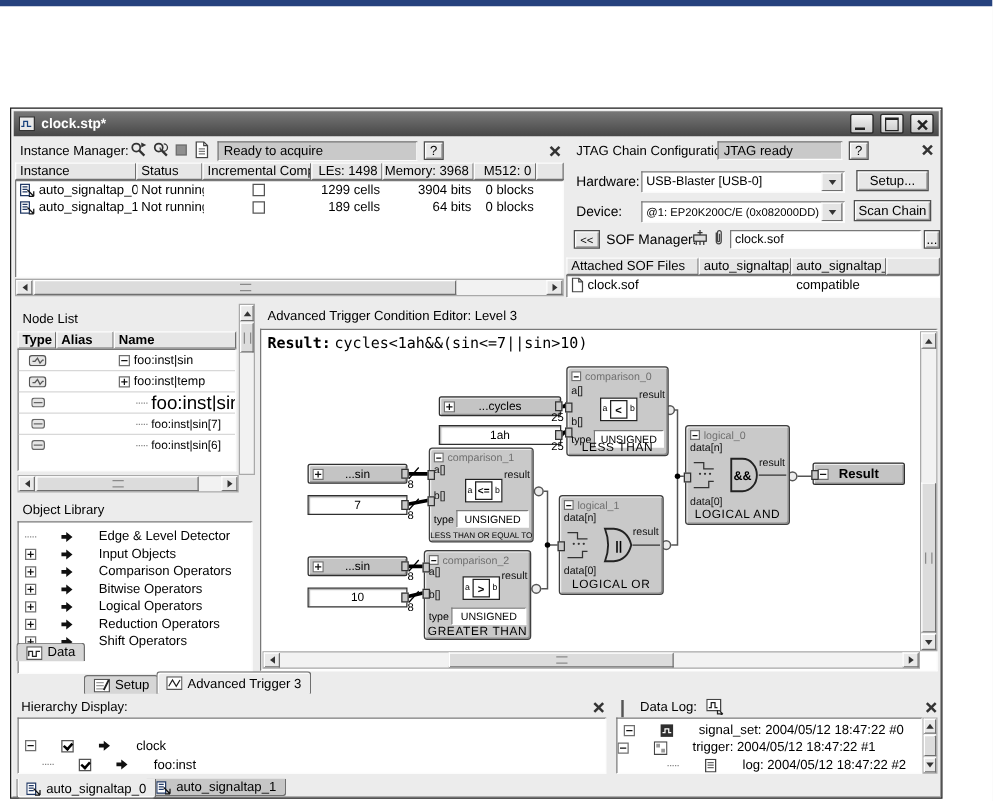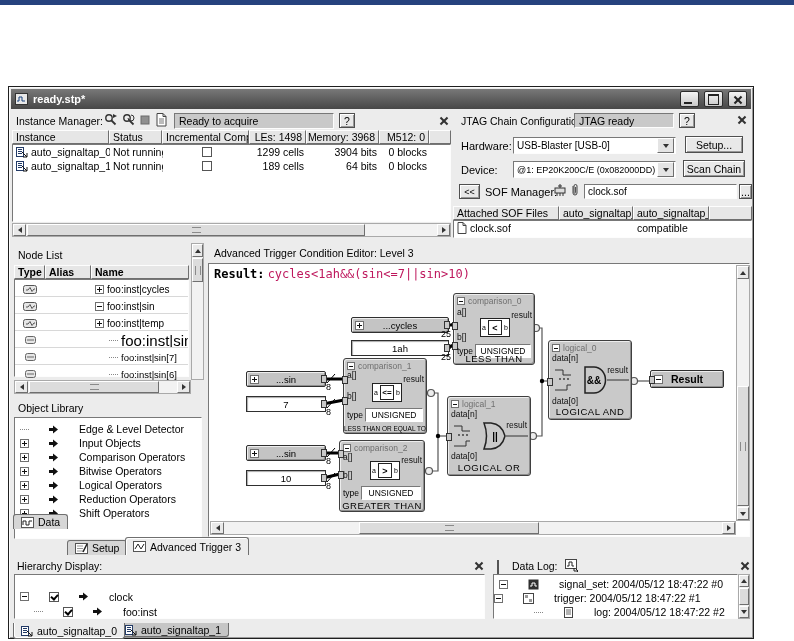--- a/index.html
+++ b/index.html
@@ -14,21 +14,21 @@
   .xicon::before,.xicon::after{content:"";position:absolute;left:4px;top:0;width:2px;height:10px;background:#333}
   .xicon::before{transform:rotate(45deg)}.xicon::after{transform:rotate(-45deg)}
   .xicon.big::before,.xicon.big::after{background:#222}
   .sunkenfield{background:#c9c9c9;border:1px solid;border-color:#787878 #fdfdfd #fdfdfd #787878;font-size:10.5px;padding:0 4px;display:flex;align-items:center}
   .whitefield{background:#fff;border:1px solid;border-color:#787878 #fdfdfd #fdfdfd #787878;font-size:10px;padding:0 3px;display:flex;align-items:center;white-space:nowrap;overflow:hidden}
   .btn{background:#e8e8e8;border:1px solid #4f4f4f;box-shadow:inset 1px 1px 0 #fff, inset -1px -1px 0 #979797;display:flex;align-items:center;justify-content:center;font-size:10.5px}
   .combo-btn{width:15px;background:#e4e4e4;border:1px solid;border-color:#fff #6f6f6f #6f6f6f #fff;display:flex;align-items:center;justify-content:center}
   .th{background:#e6e6e6;border:1px solid;border-color:#fdfdfd #6f6f6f #6f6f6f #fdfdfd;padding:0 3px;font-size:10.5px;display:flex;align-items:center;height:14px;box-sizing:border-box;white-space:nowrap;overflow:hidden}
   .th.num,.cell.num{justify-content:flex-end}
   .tblwhite{background:#fff;border:1px solid;border-color:#787878 #fdfdfd #fdfdfd #787878}
-  .row{display:flex;align-items:flex-end}
+  .row{display:flex;align-items:center}
   .cell{padding:0 3px;font-size:10.5px;display:flex;align-items:center;gap:3px;box-sizing:border-box;height:14px;white-space:nowrap;overflow:hidden}
   .cb{width:10px;height:10px;background:#fff;border:1px solid #555;box-sizing:border-box;position:relative;flex:none}
   .cb.checked::after{content:"";position:absolute;left:1px;top:1px;width:5px;height:3px;border-left:2px solid #000;border-bottom:2px solid #000;transform:rotate(-48deg)}
   .exp{width:9px;height:9px;background:#fff;border:1px solid #707070;position:relative;display:inline-block;box-sizing:border-box;flex:none}
   .exp::before{content:"";position:absolute;left:1px;right:1px;top:3px;height:1px;background:#111}
   .exp.plus::after{content:"";position:absolute;top:1px;bottom:1px;left:3px;width:1px;background:#111}
   .sb{background:#f2f2f2;border:1px solid #a9a9a9;box-sizing:border-box}
   .sbbtn{position:absolute;background:#e9e9e9;border:1px solid;border-color:#fff #6f6f6f #6f6f6f #fff;display:flex;align-items:center;justify-content:center;box-sizing:border-box}
   .sbthumb{position:absolute;background:#dcdcdc;border:1px solid;border-color:#fff #6f6f6f #6f6f6f #fff;box-sizing:border-box;display:flex;align-items:center;justify-content:center}
   .grip{width:9px;height:4px;border-top:1px solid #8a8a8a;border-bottom:1px solid #8a8a8a}
@@ -73,21 +73,21 @@
 
   <div class="abs win" style="left:8px;top:86px;width:746px;height:553px">
 
     <div class="abs titlebar" style="left:2px;top:2px;width:740px;height:20px">
       <span class="icon">
           <svg width="13" height="12">
             <rect x="0.5" y="0.5" width="12" height="11" fill="#e8e8e8" stroke="#333"></rect>
             <path d="M2,8 h2 v-4 h3 v4 h3" fill="none" stroke="#16407c"></path>
           </svg>
         </span>
-      <span style="flex:1;font-size:11px">ready.stp*</span>
+      <span style="flex:1;font-size:11px">clock.stp*</span>
       <span class="tbtn">
           <span class="minbar"></span>
         </span>
       <span class="tbtn">
           <span class="maxbox"></span>
         </span>
       <span class="tbtn" style="display:flex;align-items:center;justify-content:center">
           <span class="xicon big"></span>
         </span>
     </div>
@@ -295,50 +295,35 @@
           <div class="cell" style="width:31px;justify-content:center">
               <span class="icon">
                 <svg width="15" height="9">
                   <rect x="0.5" y="0.5" width="13" height="8" rx="2" fill="#e6e6e6" stroke="#555"></rect>
                   <path d="M3,5 h2 l2,-2.5 2,4 2,-2.5 h1" fill="none" stroke="#555"></path>
                 </svg>
               </span>
             </div>
           <div class="cell" style="width:46px"></div>
           <div class="cell" style="flex:1;font-size:10px">
-              <span class="exp plus"></span>
-              <span>foo:inst|cycles</span>
+              <span class="exp"></span>
+              <span>foo:inst|sin</span>
             </div>
         </div>
         <div class="row" style="height:16px;border-bottom:1px solid #d8d8d8">
           <div class="cell" style="width:31px;justify-content:center">
               <span class="icon">
                 <svg width="15" height="9">
                   <rect x="0.5" y="0.5" width="13" height="8" rx="2" fill="#e6e6e6" stroke="#555"></rect>
                   <path d="M3,5 h2 l2,-2.5 2,4 2,-2.5 h1" fill="none" stroke="#555"></path>
                 </svg>
               </span>
             </div>
           <div class="cell" style="width:46px"></div>
           <div class="cell" style="flex:1;font-size:10px">
-              <span class="exp"></span>
-              <span>foo:inst|sin</span>
-            </div>
-        </div>
-        <div class="row" style="height:16px;border-bottom:1px solid #d8d8d8">
-          <div class="cell" style="width:31px;justify-content:center">
-              <span class="icon">
-                <svg width="15" height="9">
-                  <rect x="0.5" y="0.5" width="13" height="8" rx="2" fill="#e6e6e6" stroke="#555"></rect>
-                  <path d="M3,5 h2 l2,-2.5 2,4 2,-2.5 h1" fill="none" stroke="#555"></path>
-                </svg>
-              </span>
-            </div>
-          <div class="cell" style="width:46px"></div>
-          <div class="cell" style="flex:1;font-size:10px">
               <span class="exp plus"></span>
               <span>foo:inst|temp</span>
             </div>
         </div>
         <div class="row" style="height:16px;border-bottom:1px solid #d8d8d8">
           <div class="cell" style="width:31px;justify-content:center">
               <span class="icon">
                 <svg width="12" height="8">
                   <rect x="0.5" y="0.5" width="10" height="7" rx="2" fill="#e6e6e6" stroke="#666"></rect>
                   <path d="M2,4 h7" stroke="#666"></path>
@@ -462,21 +447,21 @@
             <span>Shift Operators</span>
           </div>
       </div>
     </div>
 
     <div class="abs" style="left:197px;top:154px;width:546px;height:298px">
       <span class="abs" style="left:8px;top:6px;font-size:10.5px">Advanced Trigger Condition Editor: Level 3</span>
       <div class="abs tblwhite" style="left:2px;top:22px;width:542px;height:274px">
         <div class="abs" style="left:5px;top:3px;white-space:nowrap">
           <span class="mono" style="font-weight:bold;font-size:12px">Result:</span>
-          <span class="mono" style="color:#be185d;font-size:12px">cycles&lt;1ah&amp;&amp;(sin&lt;=7||sin&gt;10)</span>
+          <span class="mono" style="color:#000000;font-size:12px">cycles&lt;1ah&amp;&amp;(sin&lt;=7||sin&gt;10)</span>
         </div>
 
         <div class="abs" style="left:1px;top:19px;width:528px;height:238px;background:#fff">
 
           <svg class="abs" style="left:0;top:0" width="528" height="238">
             <g stroke="#000" stroke-width="3" fill="none">
               <path d="M236,42 L244,42"></path>
                 <path d="M236,65 L244,62"></path>
               <path d="M113,96 L134,96"></path>
                 <path d="M113,121 L134,117"></path>

